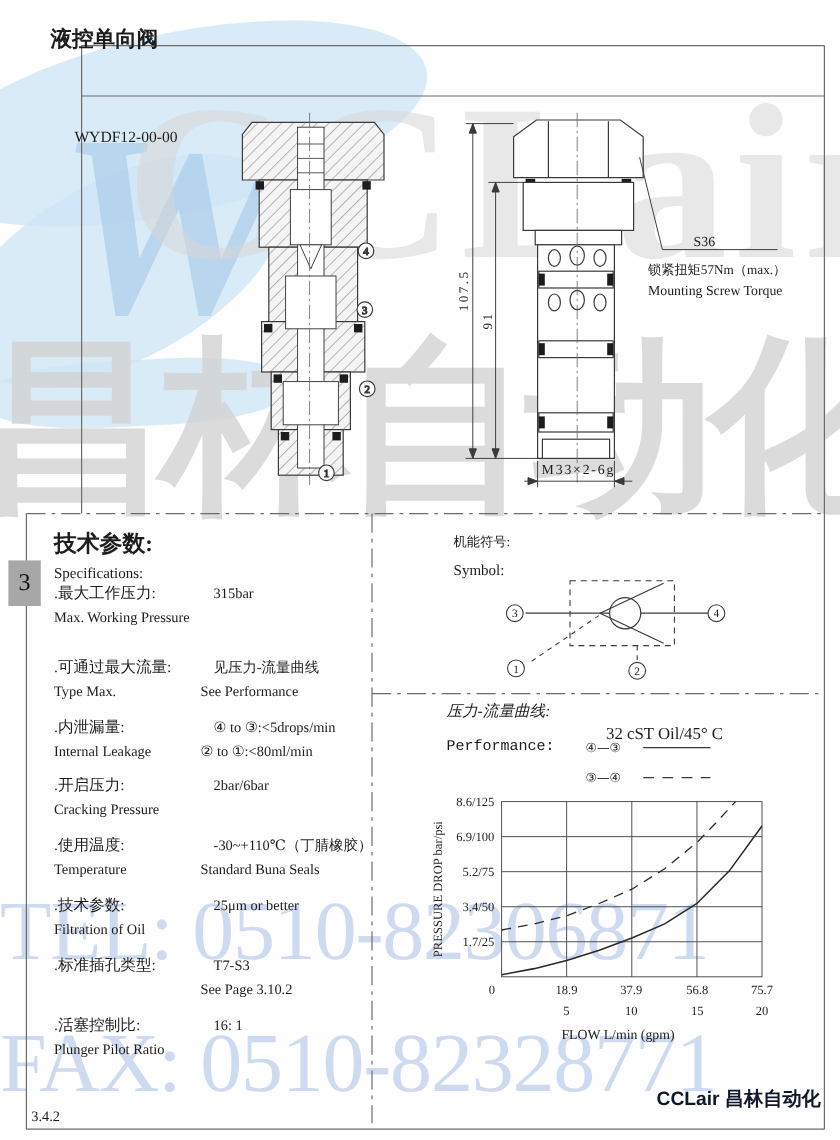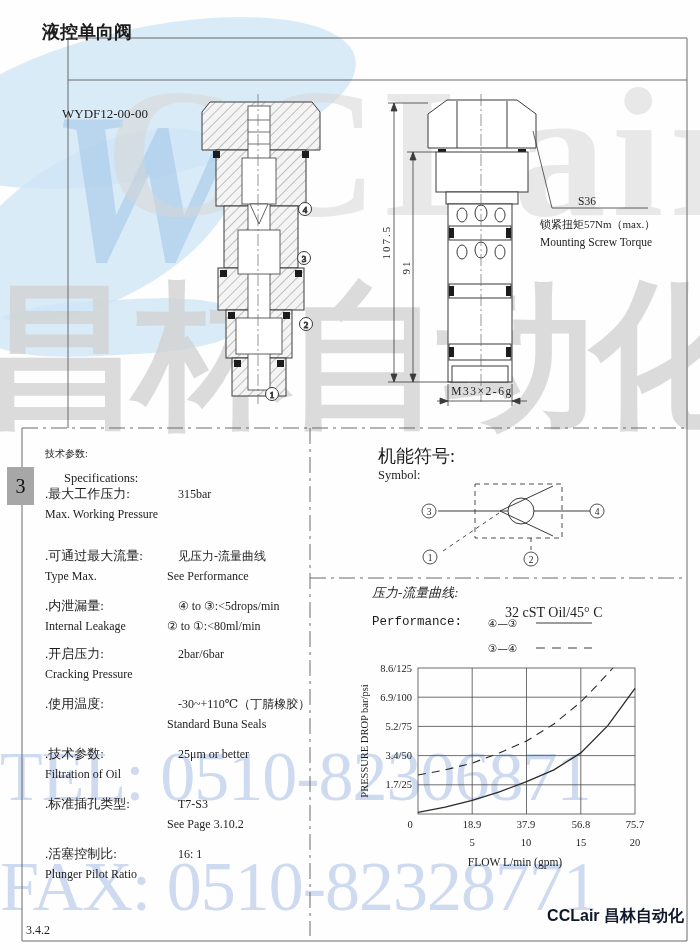--- a/index.html
+++ b/index.html
@@ -18,28 +18,28 @@
   
   .ct{position:absolute;z-index:2;}
   .title-zh{left:42px;top:20px;font-size:18px;font-weight:bold;}
   .title-en{left:42px;top:46px;font-size:15px;}
   .model{left:62px;top:106px;font-size:13px;}
   .chapter-tab{left:7px;top:467px;width:27px;height:38px;background:#a7a7a7;color:#111;
                font-size:20px;text-align:center;line-height:38px;z-index:3;}
   .svg-layer{left:0;top:0;z-index:1;}
   
   .specs{left:45px;top:444px;width:262px;font-size:13px;}
-  .specs .h-zh{font-size:10px;line-height:20px;}
-  .specs .h-en{font-size:12.5px;line-height:20px;margin-top:4px;margin-left:19px;}
+  .specs .h-zh{font-size:19px;line-height:20px;font-weight:bold;}
+  .specs .h-en{font-size:12.5px;line-height:20px;margin-top:4px;}
   .spec-row{position:absolute;left:0;width:262px;height:44px;}
   .spec-zh{font-size:13px;line-height:20px;}
   .spec-en{font-size:12px;line-height:20px;}
   .spec-v1{position:absolute;left:122px;top:0;font-size:12px;line-height:20px;white-space:nowrap;margin-left:11px;}
   .spec-v2{position:absolute;left:122px;top:20px;font-size:12px;line-height:20px;white-space:nowrap;}
-  .sym-h-zh{left:378px;top:444px;font-size:18px;}
+  .sym-h-zh{left:378px;top:444px;font-size:11px;}
   .sym-h-en{left:378px;top:468px;font-size:12.5px;}
   .perf-h-zh{left:372px;top:584px;font-size:13px;font-style:italic;}
   .perf-h-en{left:372px;top:615px;font-size:12.5px;font-family:Liberation Mono, monospace;}
   .perf-cond{left:505px;top:585px;font-size:14px;margin-top:20px;}
   .footer-brand{right:16px;top:906px;font-size:16px;font-weight:bold;color:#0f172a;
                 font-family:"Liberation Sans","DejaVu Sans",sans-serif;}
   .page-num{left:26px;top:923px;font-size:12px;}
   
   .st{font-family:"Liberation Serif","DejaVu Serif",serif;fill:#1d1d1d;}
   .sc{font-family:"DejaVu Sans",sans-serif;fill:#1d1d1d;}
@@ -258,20 +258,21 @@
       <div class="spec-v1">④ to ③:&lt;5drops/min</div>
       <div class="spec-v2">② to ①:&lt;80ml/min</div>
     </div>
     <div class="spec-row" style="top:200px">
       <div class="spec-zh">.开启压力:</div>
       <div class="spec-en">Cracking Pressure</div>
       <div class="spec-v1">2bar/6bar</div>
     </div>
     <div class="spec-row" style="top:250px">
       <div class="spec-zh">.使用温度:</div>
+      <div class="spec-en">Temperature</div>
       <div class="spec-v1">-30~+110℃（丁腈橡胶）</div>
       <div class="spec-v2">Standard Buna Seals</div>
     </div>
     <div class="spec-row" style="top:300px">
       <div class="spec-zh">.技术参数:</div>
       <div class="spec-en">Filtration of Oil</div>
       <div class="spec-v1">25μm or better</div>
     </div>
     <div class="spec-row" style="top:350px">
       <div class="spec-zh">.标准插孔类型:</div>

